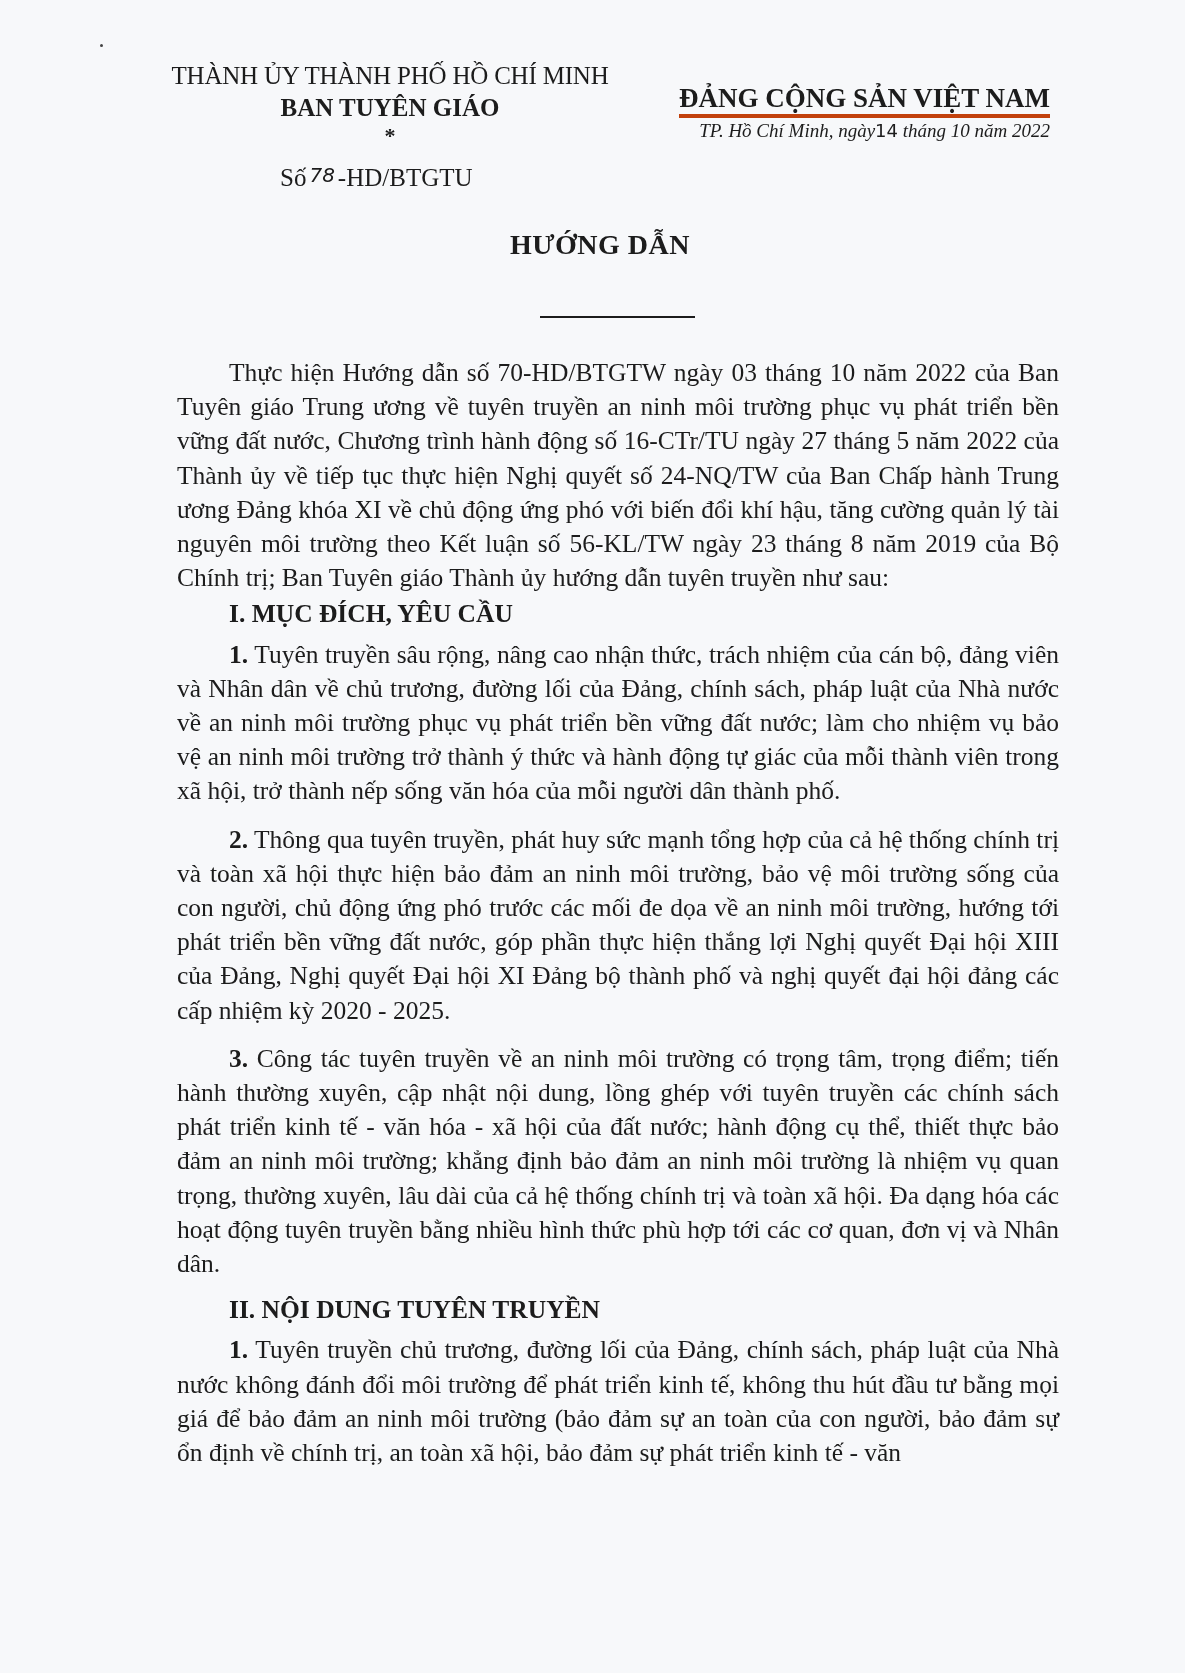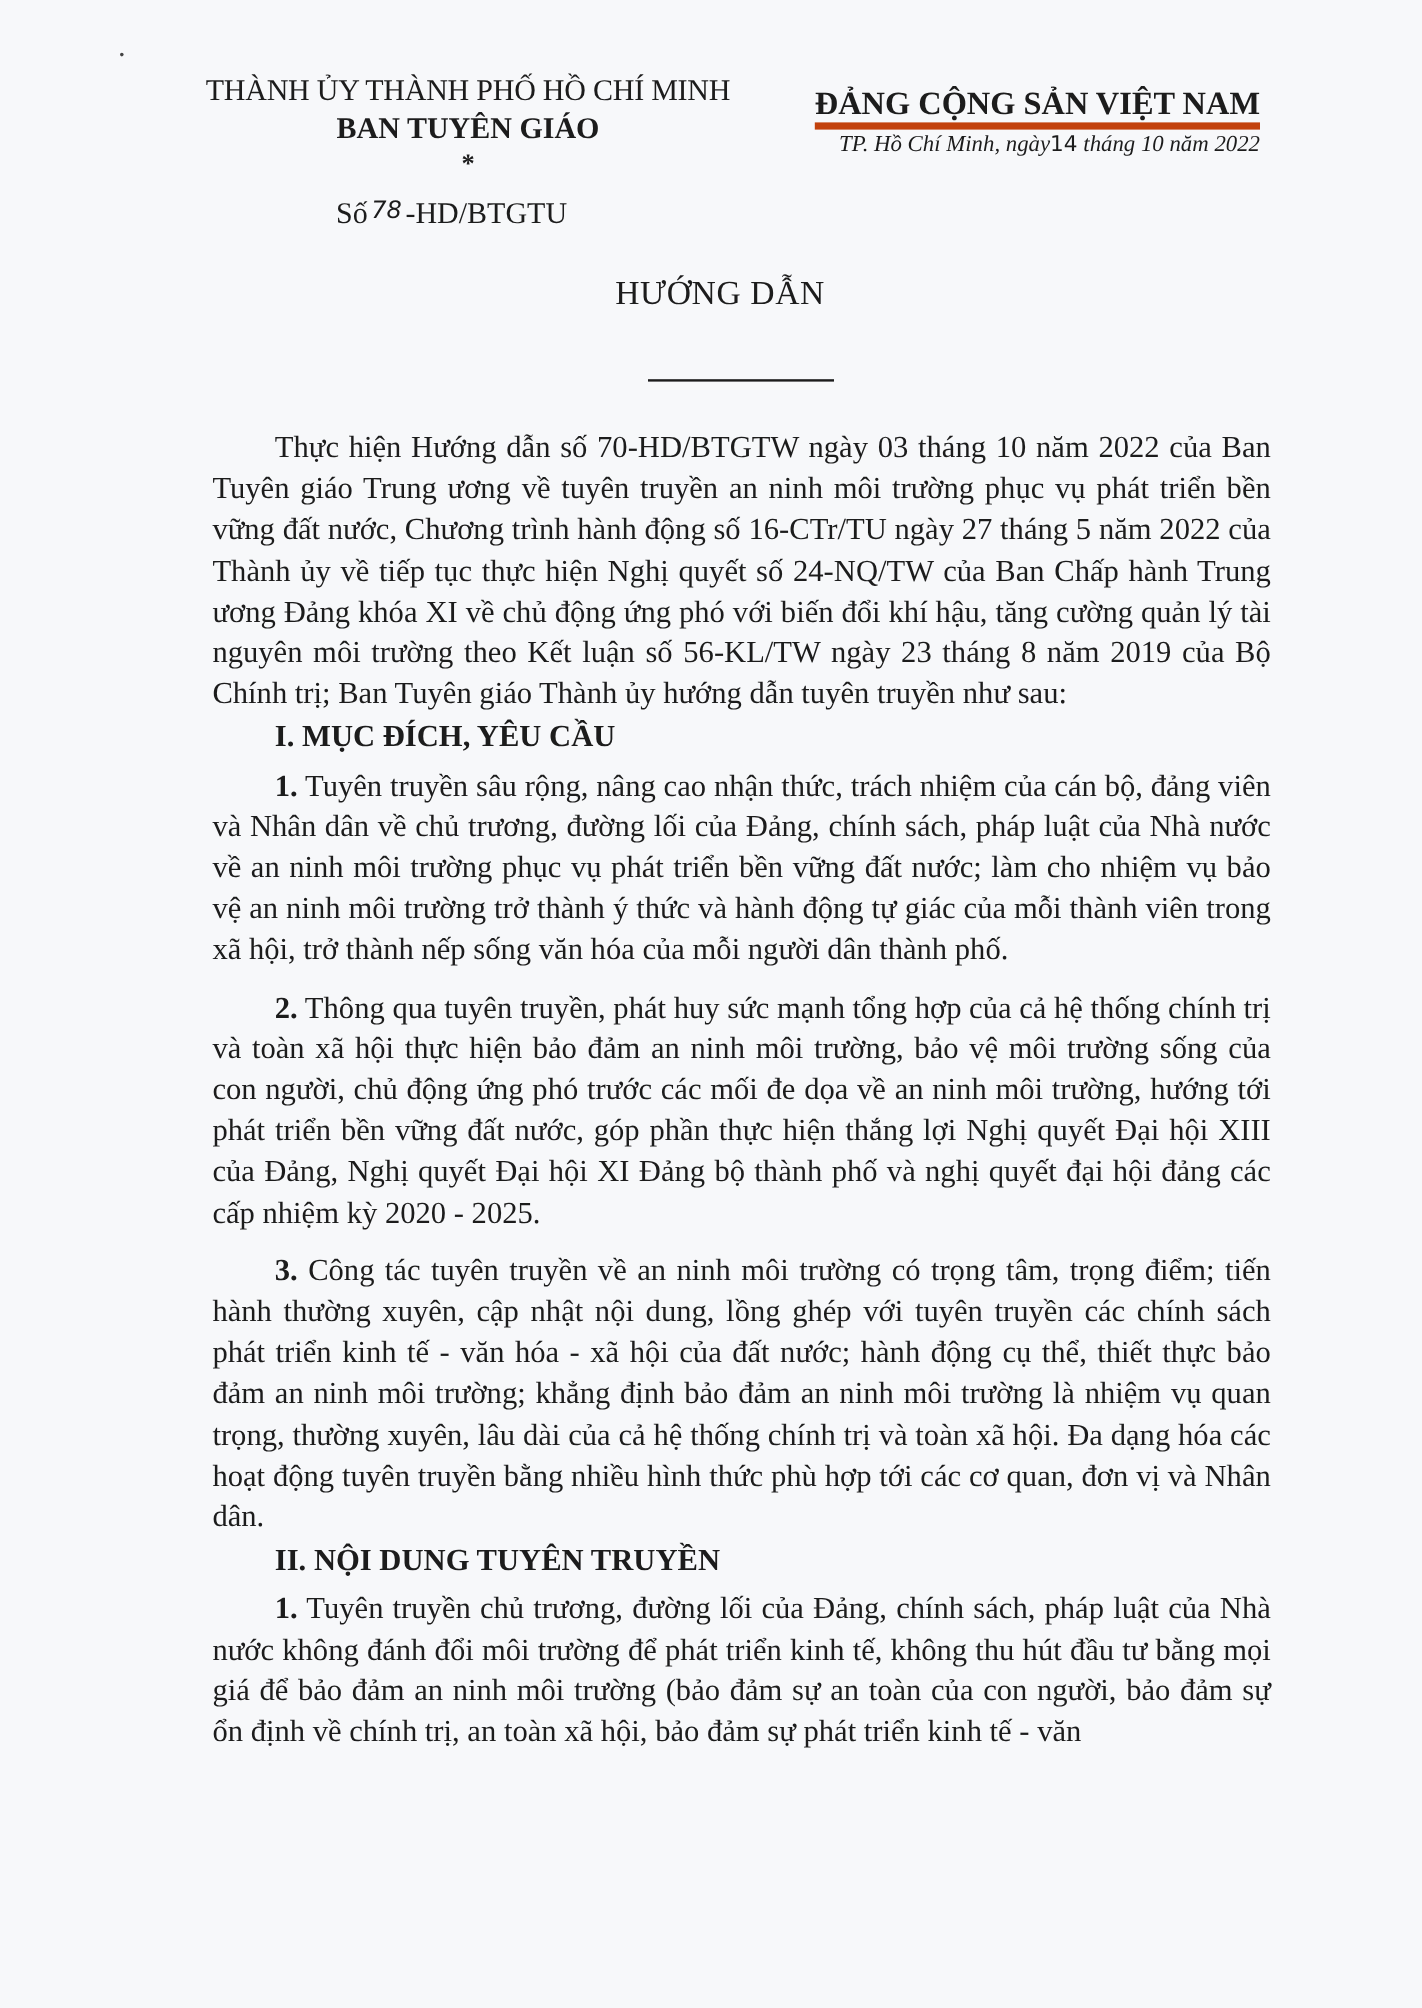--- a/index.html
+++ b/index.html
@@ -20,26 +20,26 @@
   .hdr-left .org { font-size: 25px; line-height: 32px; letter-spacing: -0.2px; }
   .hdr-left .dept { font-size: 25px; line-height: 32px; font-weight: bold; }
   .hdr-left .star { font-size: 22px; line-height: 24px; font-weight: bold; }
   .docno { position: absolute; left: 280px; top: 163px; font-size: 25px; }
   .docno .hand { font-family: "DejaVu Sans", sans-serif; font-size: 20px; font-style: italic; padding: 0 3px; vertical-align: 4px; }
   .hdr-right {
     position: absolute; left: 655px; top: 70px; width: 395px; text-align: right;
   }
   .hdr-right .party {
     font-size: 27px; font-weight: bold; line-height: 32px;
-    display: inline-block; border-bottom: 6px solid #c2410c; padding-bottom: 0;
+    display: inline-block; border-bottom: 4px solid #c2410c; padding-bottom: 0; margin-top: 12px;
   }
   .hdr-right .date { font-size: 19px; font-style: italic; line-height: 26px; margin-top: 0px; }
   .hdr-right .date .hand { font-family: "DejaVu Sans", sans-serif; font-style: normal; font-size: 18px; }
   .title-block { position: absolute; left: 150px; top: 228px; width: 900px; text-align: center; }
-  .title-block .title { font-size: 28px; font-weight: normal; line-height: 34px; letter-spacing: 0.5px; }
+  .title-block .title { font-size: 28px; font-weight: bold; line-height: 34px; letter-spacing: 0.5px; }
   .title-block .subtitle { font-size: 24px; font-weight: bold; line-height: 32px; }
   .title-rule { position: absolute; left: 540px; top: 316px; width: 155px; border-top: 2px solid #1c1c1c; }
   .body {
     position: absolute; left: 177px; top: 356px; width: 882px;
     font-size: 25.5px; line-height: 34.2px; text-align: justify;
   }
   .para { text-indent: 52px; margin: 0; }
   .para.gap { margin-top: 14px; }
   .heading { font-weight: bold; text-indent: 52px; margin: 2px 0 6px 0; font-size: 25.5px; }
   .num { font-weight: bold; }
@@ -74,16 +74,16 @@
   <div class="title-rule"></div>
 
   <div class="body">
     <p class="para">Thực hiện Hướng dẫn số 70-HD/BTGTW ngày 03 tháng 10 năm 2022 của Ban Tuyên giáo Trung ương về tuyên truyền an ninh môi trường phục vụ phát triển bền vững đất nước, Chương trình hành động số 16-CTr/TU ngày 27 tháng 5 năm 2022 của Thành ủy về tiếp tục thực hiện Nghị quyết số 24-NQ/TW của Ban Chấp hành Trung ương Đảng khóa XI về chủ động ứng phó với biến đổi khí hậu, tăng cường quản lý tài nguyên môi trường theo Kết luận số 56-KL/TW ngày 23 tháng 8 năm 2019 của Bộ Chính trị; Ban Tuyên giáo Thành ủy hướng dẫn tuyên truyền như sau:</p>
 
     <div class="heading">I. MỤC ĐÍCH, YÊU CẦU</div>
     <p class="para"><span class="num">1.</span><span> Tuyên truyền sâu rộng, nâng cao nhận thức, trách nhiệm của cán bộ, đảng viên và Nhân dân về chủ trương, đường lối của Đảng, chính sách, pháp luật của Nhà nước về an ninh môi trường phục vụ phát triển bền vững đất nước; làm cho nhiệm vụ bảo vệ an ninh môi trường trở thành ý thức và hành động tự giác của mỗi thành viên trong xã hội, trở thành nếp sống văn hóa của mỗi người dân thành phố.</span></p>
     <p class="para gap"><span class="num">2.</span><span> Thông qua tuyên truyền, phát huy sức mạnh tổng hợp của cả hệ thống chính trị và toàn xã hội thực hiện bảo đảm an ninh môi trường, bảo vệ môi trường sống của con người, chủ động ứng phó trước các mối đe dọa về an ninh môi trường, hướng tới phát triển bền vững đất nước, góp phần thực hiện thắng lợi Nghị quyết Đại hội XIII của Đảng, Nghị quyết Đại hội XI Đảng bộ thành phố và nghị quyết đại hội đảng các cấp nhiệm kỳ 2020 - 2025.</span></p>
     <p class="para gap"><span class="num">3.</span><span> Công tác tuyên truyền về an ninh môi trường có trọng tâm, trọng điểm; tiến hành thường xuyên, cập nhật nội dung, lồng ghép với tuyên truyền các chính sách phát triển kinh tế - văn hóa - xã hội của đất nước; hành động cụ thể, thiết thực bảo đảm an ninh môi trường; khẳng định bảo đảm an ninh môi trường là nhiệm vụ quan trọng, thường xuyên, lâu dài của cả hệ thống chính trị và toàn xã hội. Đa dạng hóa các hoạt động tuyên truyền bằng nhiều hình thức phù hợp tới các cơ quan, đơn vị và Nhân dân.</span></p>
 
-    <div class="heading" style="margin-top:2px">II. NỘI DUNG TUYÊN TRUYỀN</div>
+    <div class="heading" style="margin-top:12px">II. NỘI DUNG TUYÊN TRUYỀN</div>
     <p class="para"><span class="num">1.</span><span> Tuyên truyền chủ trương, đường lối của Đảng, chính sách, pháp luật của Nhà nước không đánh đổi môi trường để phát triển kinh tế, không thu hút đầu tư bằng mọi giá để bảo đảm an ninh môi trường (bảo đảm sự an toàn của con người, bảo đảm sự ổn định về chính trị, an toàn xã hội, bảo đảm sự phát triển kinh tế - văn</span></p>
   </div>
 </div>
 
 </body></html>

